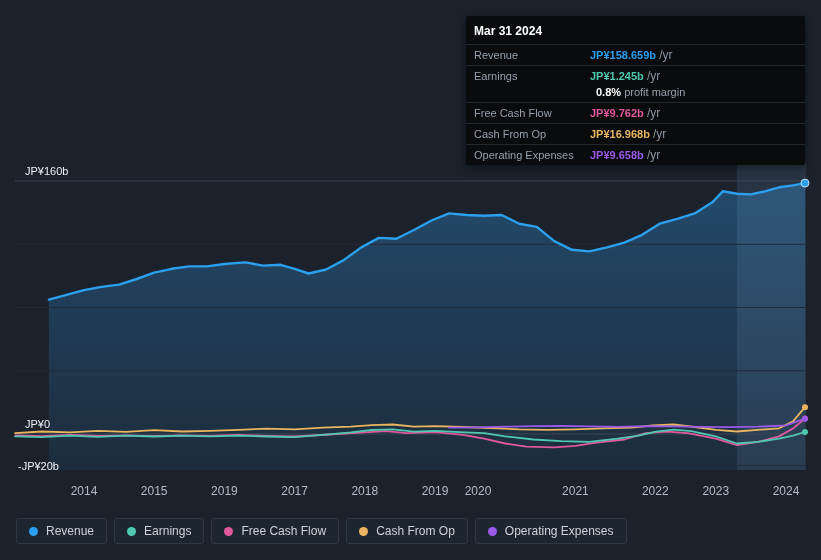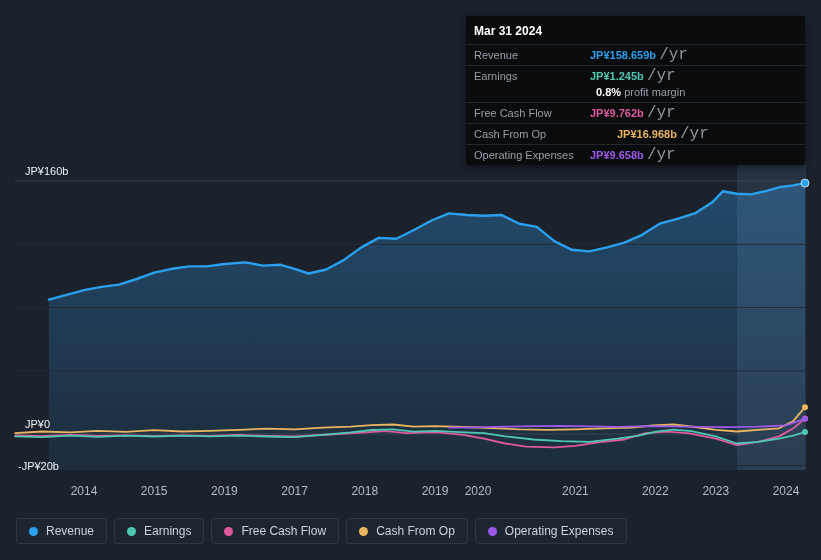--- a/index.html
+++ b/index.html
@@ -17,21 +17,21 @@
   
   .tt{
     position:absolute;left:466px;top:16px;width:339px;
     background:#090b0d;border-radius:2px;font-size:11px;color:#fff;
     box-shadow:0 2px 8px rgba(0,0,0,.5);
   }
   .tt-head{padding:8px 8px 6px;font-weight:bold;font-size:12px;color:#ffffff;}
   .tt-row{display:flex;border-top:1px solid #23272c;padding:3px 8px;line-height:14px;}
   .tt-label{width:116px;flex:none;color:#96a0ab;}
   .tt-val b{font-weight:bold;}
-  .tt-val .suffix{font-style:normal;color:#8b95a0;font-size:16px;font-family:Liberation Mono, monospace;}
+  .tt-val .suffix{font-style:normal;color:#8b95a0;font-size:12px;}
   .tt-sub{margin-top:2px;}
   .tt-sub b{color:#ffffff;font-weight:bold;padding-left:6px;}
   .tt-sub .sub-label{color:#96a0ab;}
 
   
   .legend{position:absolute;left:16px;top:518px;display:flex;gap:7px;}
   .chip{
     display:flex;align-items:center;gap:8px;
     border:1px solid #2d3745;border-radius:3px;background:#1d2530;
     padding:5px 12px;font-size:12px;color:#ccd3da;cursor:pointer;white-space:nowrap;
@@ -116,21 +116,21 @@
       </span>
     </div>
 
     <div class="tt-row">
       <span class="tt-label">Free Cash Flow</span>
       <span class="tt-val"><b style="color: rgb(224, 89, 158);">JP¥9.762b</b> <span class="suffix">/yr</span></span>
     </div>
 
     <div class="tt-row">
       <span class="tt-label">Cash From Op</span>
-      <span class="tt-val"><b style="color: rgb(234, 181, 95); margin-left: 27px;">JP¥16.968b</b> <span class="suffix">/yr</span></span>
+      <span class="tt-val"><b style="color: rgb(234, 181, 95);">JP¥16.968b</b> <span class="suffix">/yr</span></span>
     </div>
 
     <div class="tt-row">
       <span class="tt-label">Operating Expenses</span>
       <span class="tt-val"><b style="color: rgb(155, 89, 232);">JP¥9.658b</b> <span class="suffix">/yr</span></span>
     </div>
   </div>
 
   <div class="legend">
     <div class="chip">

